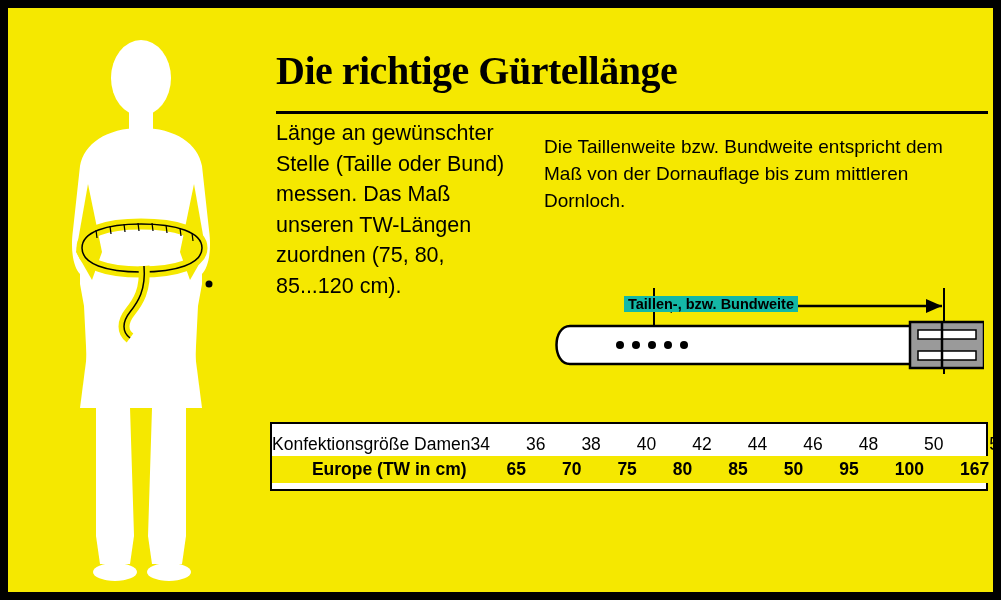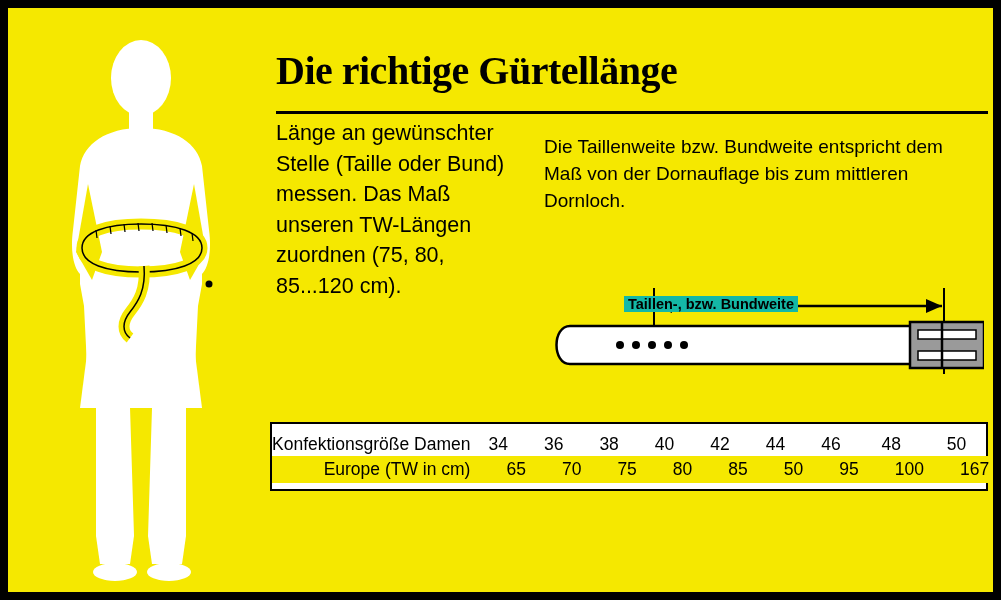--- a/index.html
+++ b/index.html
@@ -110,30 +110,29 @@
     border-collapse: collapse;
     width: 100%;
     font-size: 17.5px;
     color: #000;
   }
   table.sizes td {
     padding: 1.5px 0;
     white-space: nowrap;
   }
   td.rowlabel {
-    text-align: right;
+    text-align: center;
     padding-left: 12px;
     width: 240px;
   }
   td.val {
-    text-align: center;
     width: 47px;
   }
   tr.highlight td {
-    font-weight: normal;
+    font-weight: bold;
     background: #F5E800;
     padding-top: 3px;
     padding-bottom: 3px;
     padding-left: 36px;
   }
 </style>
 </head>
 <body>
 
 <div id="page">

